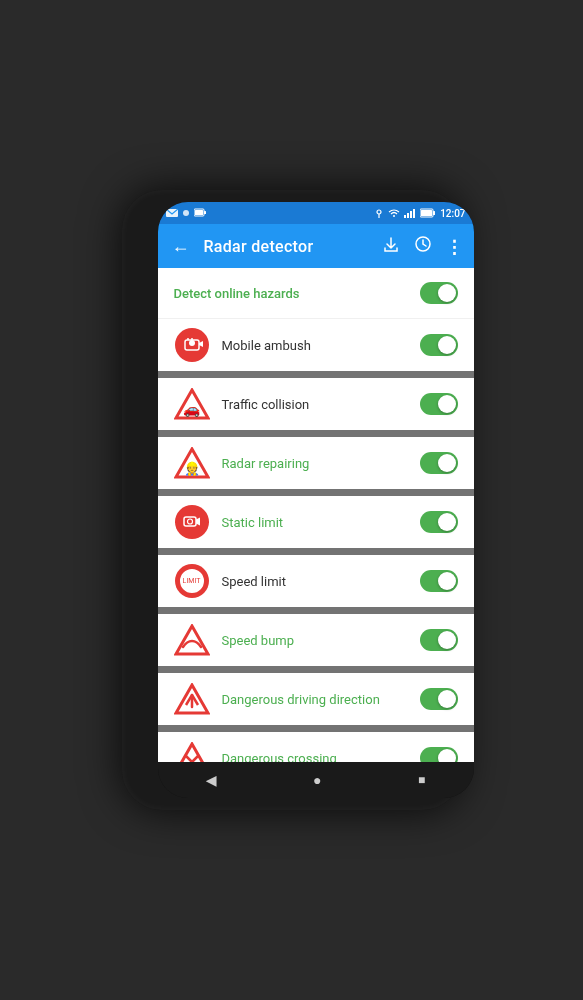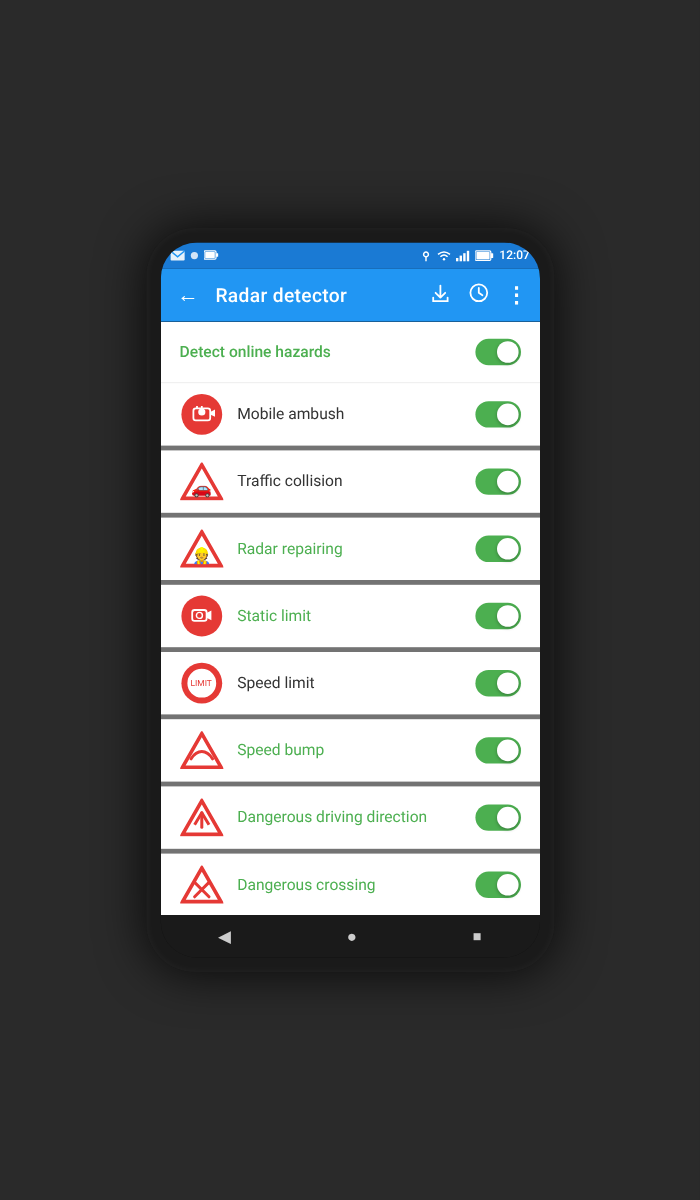--- a/index.html
+++ b/index.html
@@ -21,20 +21,21 @@
       position: relative;
     }
     .phone-inner {
       width: 100%;
       height: 100%;
       background: #111;
       border-radius: 30px;
       overflow: hidden;
       display: flex;
       flex-direction: column;
+      margin-left: 24px;
     }
     
     .status-bar {
       background: #1a7ad4;
       height: 22px;
       display: flex;
       align-items: center;
       justify-content: space-between;
       padding: 0 8px;
       flex-shrink: 0;
@@ -92,21 +93,21 @@
     .detect-label {
       font-size: 13px;
       color: #4caf50;
       font-weight: 500;
     }
     
     .list-row {
       display: flex;
       align-items: center;
       padding: 8px 16px;
-      border-bottom: 4px solid #737373;
+      border-bottom: 7px solid #737373;
       gap: 12px;
       min-height: 54px;
     }
     .row-icon {
       width: 36px;
       height: 36px;
       flex-shrink: 0;
       display: flex;
       align-items: center;
       justify-content: center;

